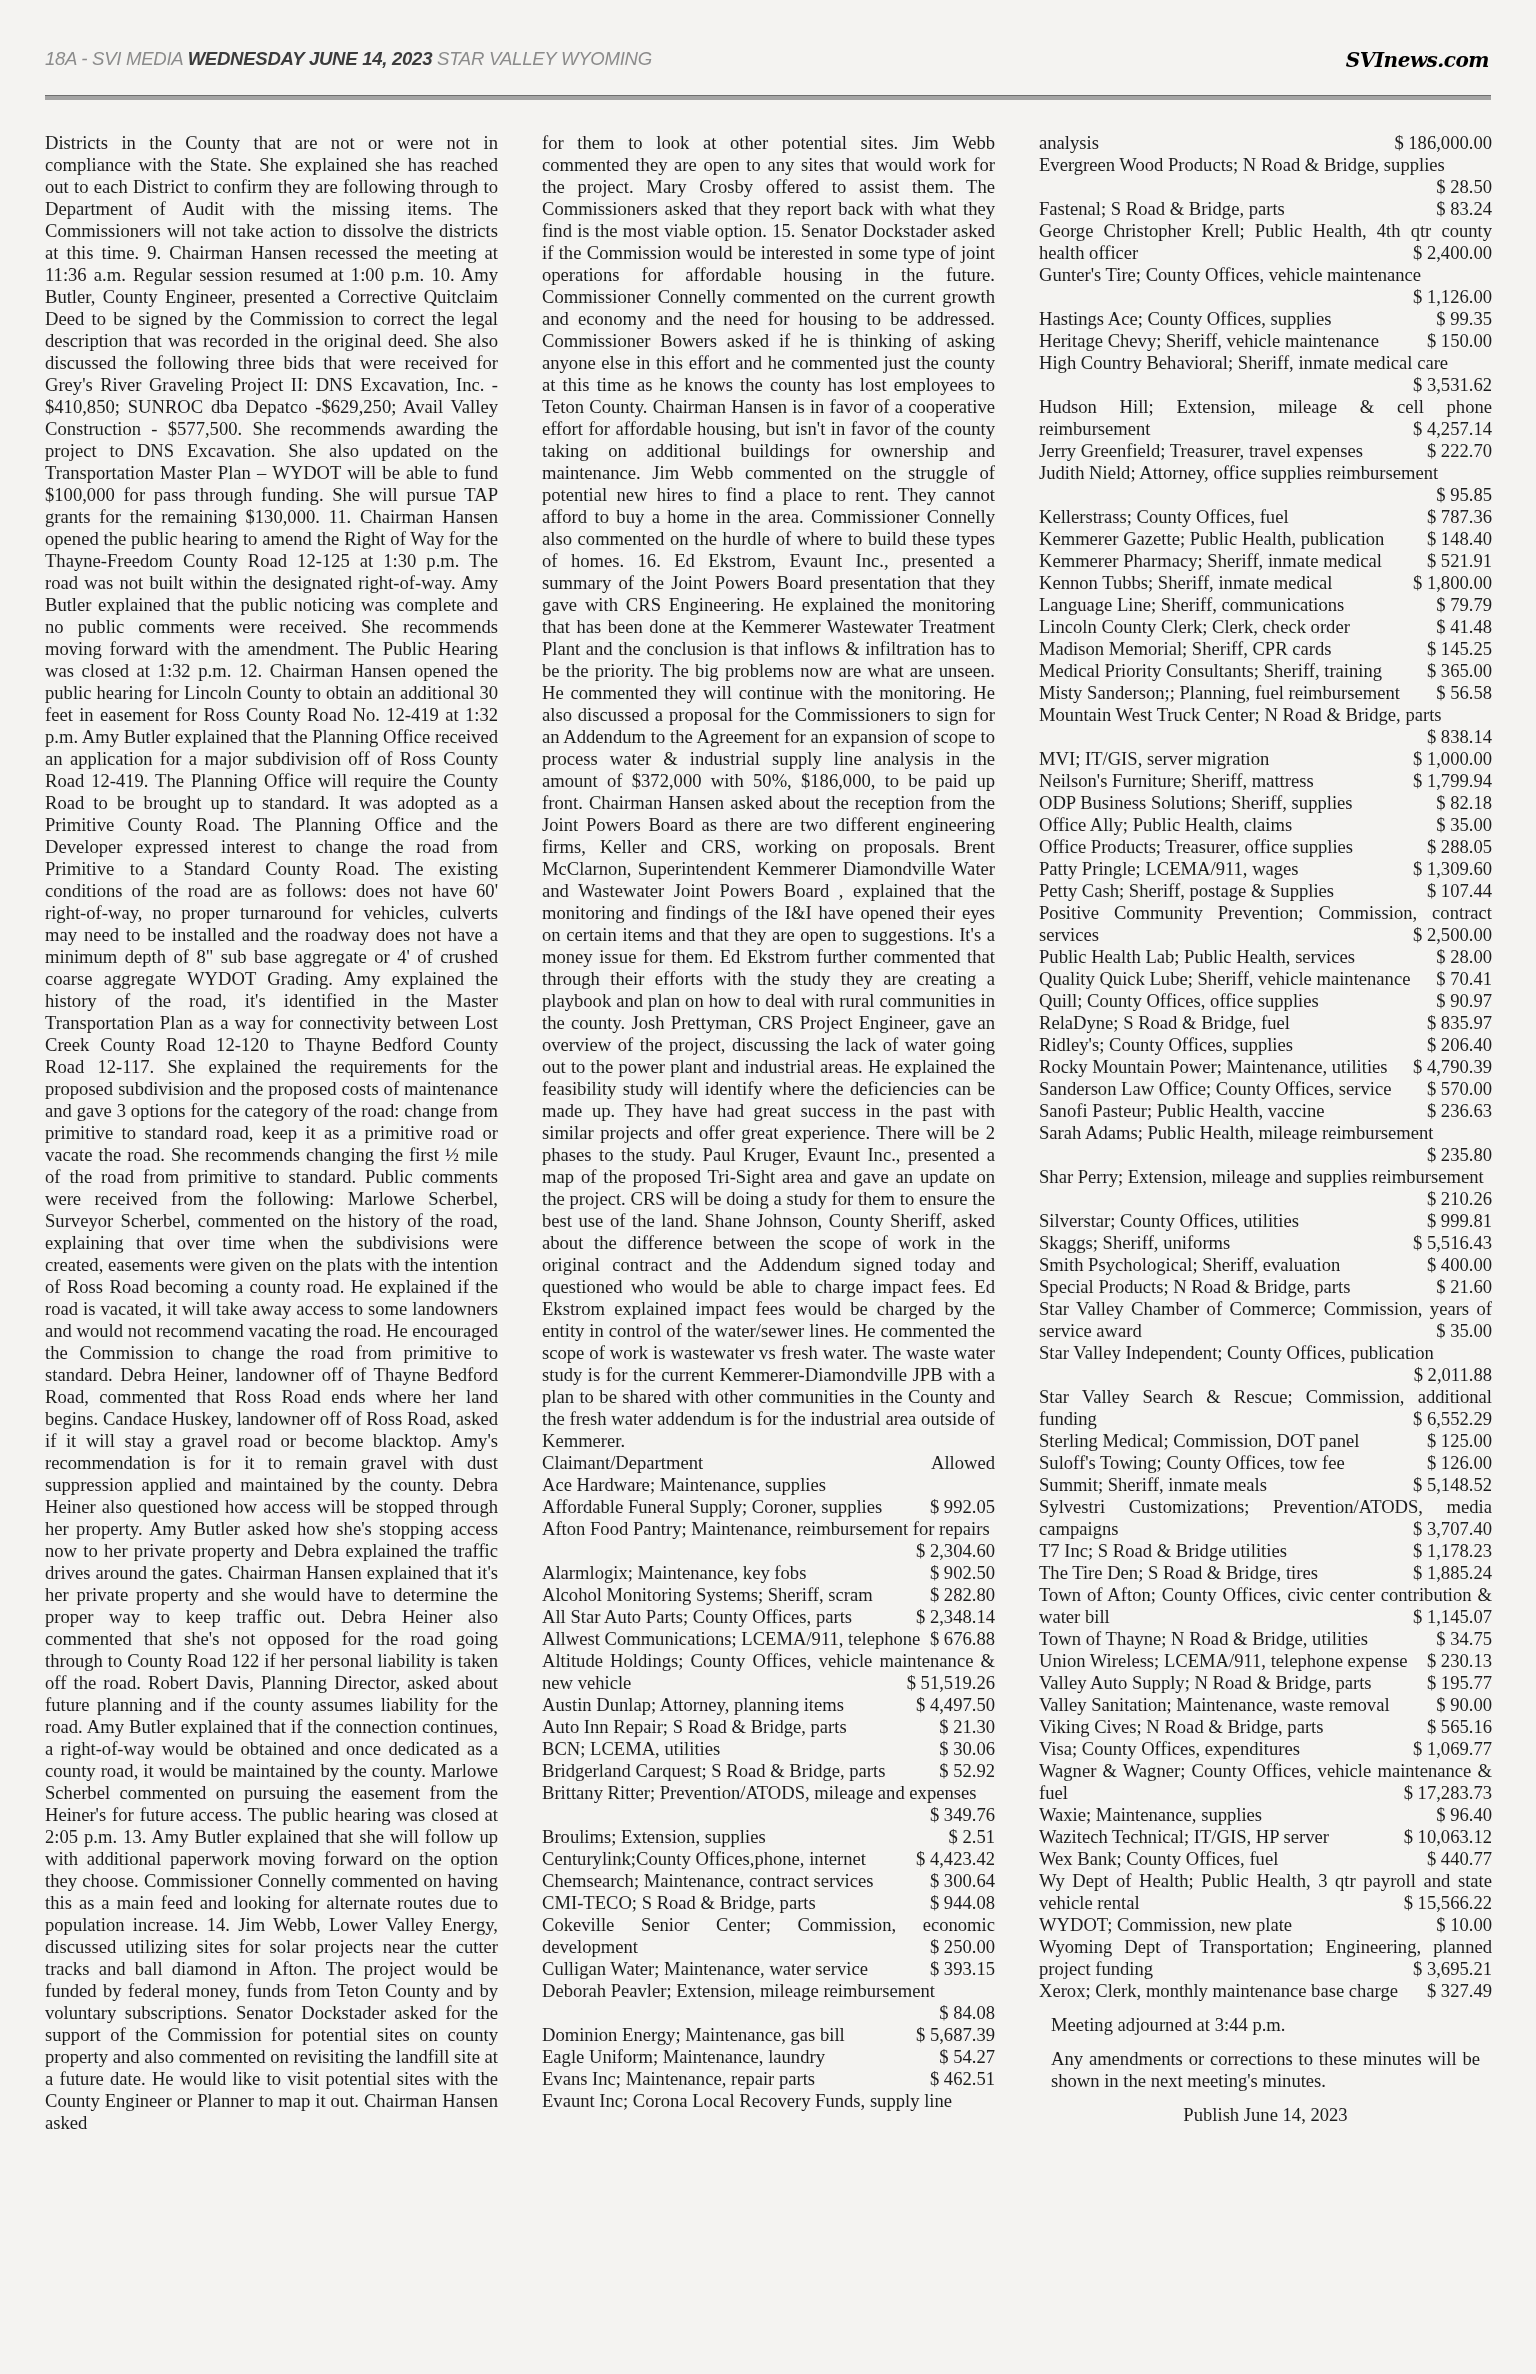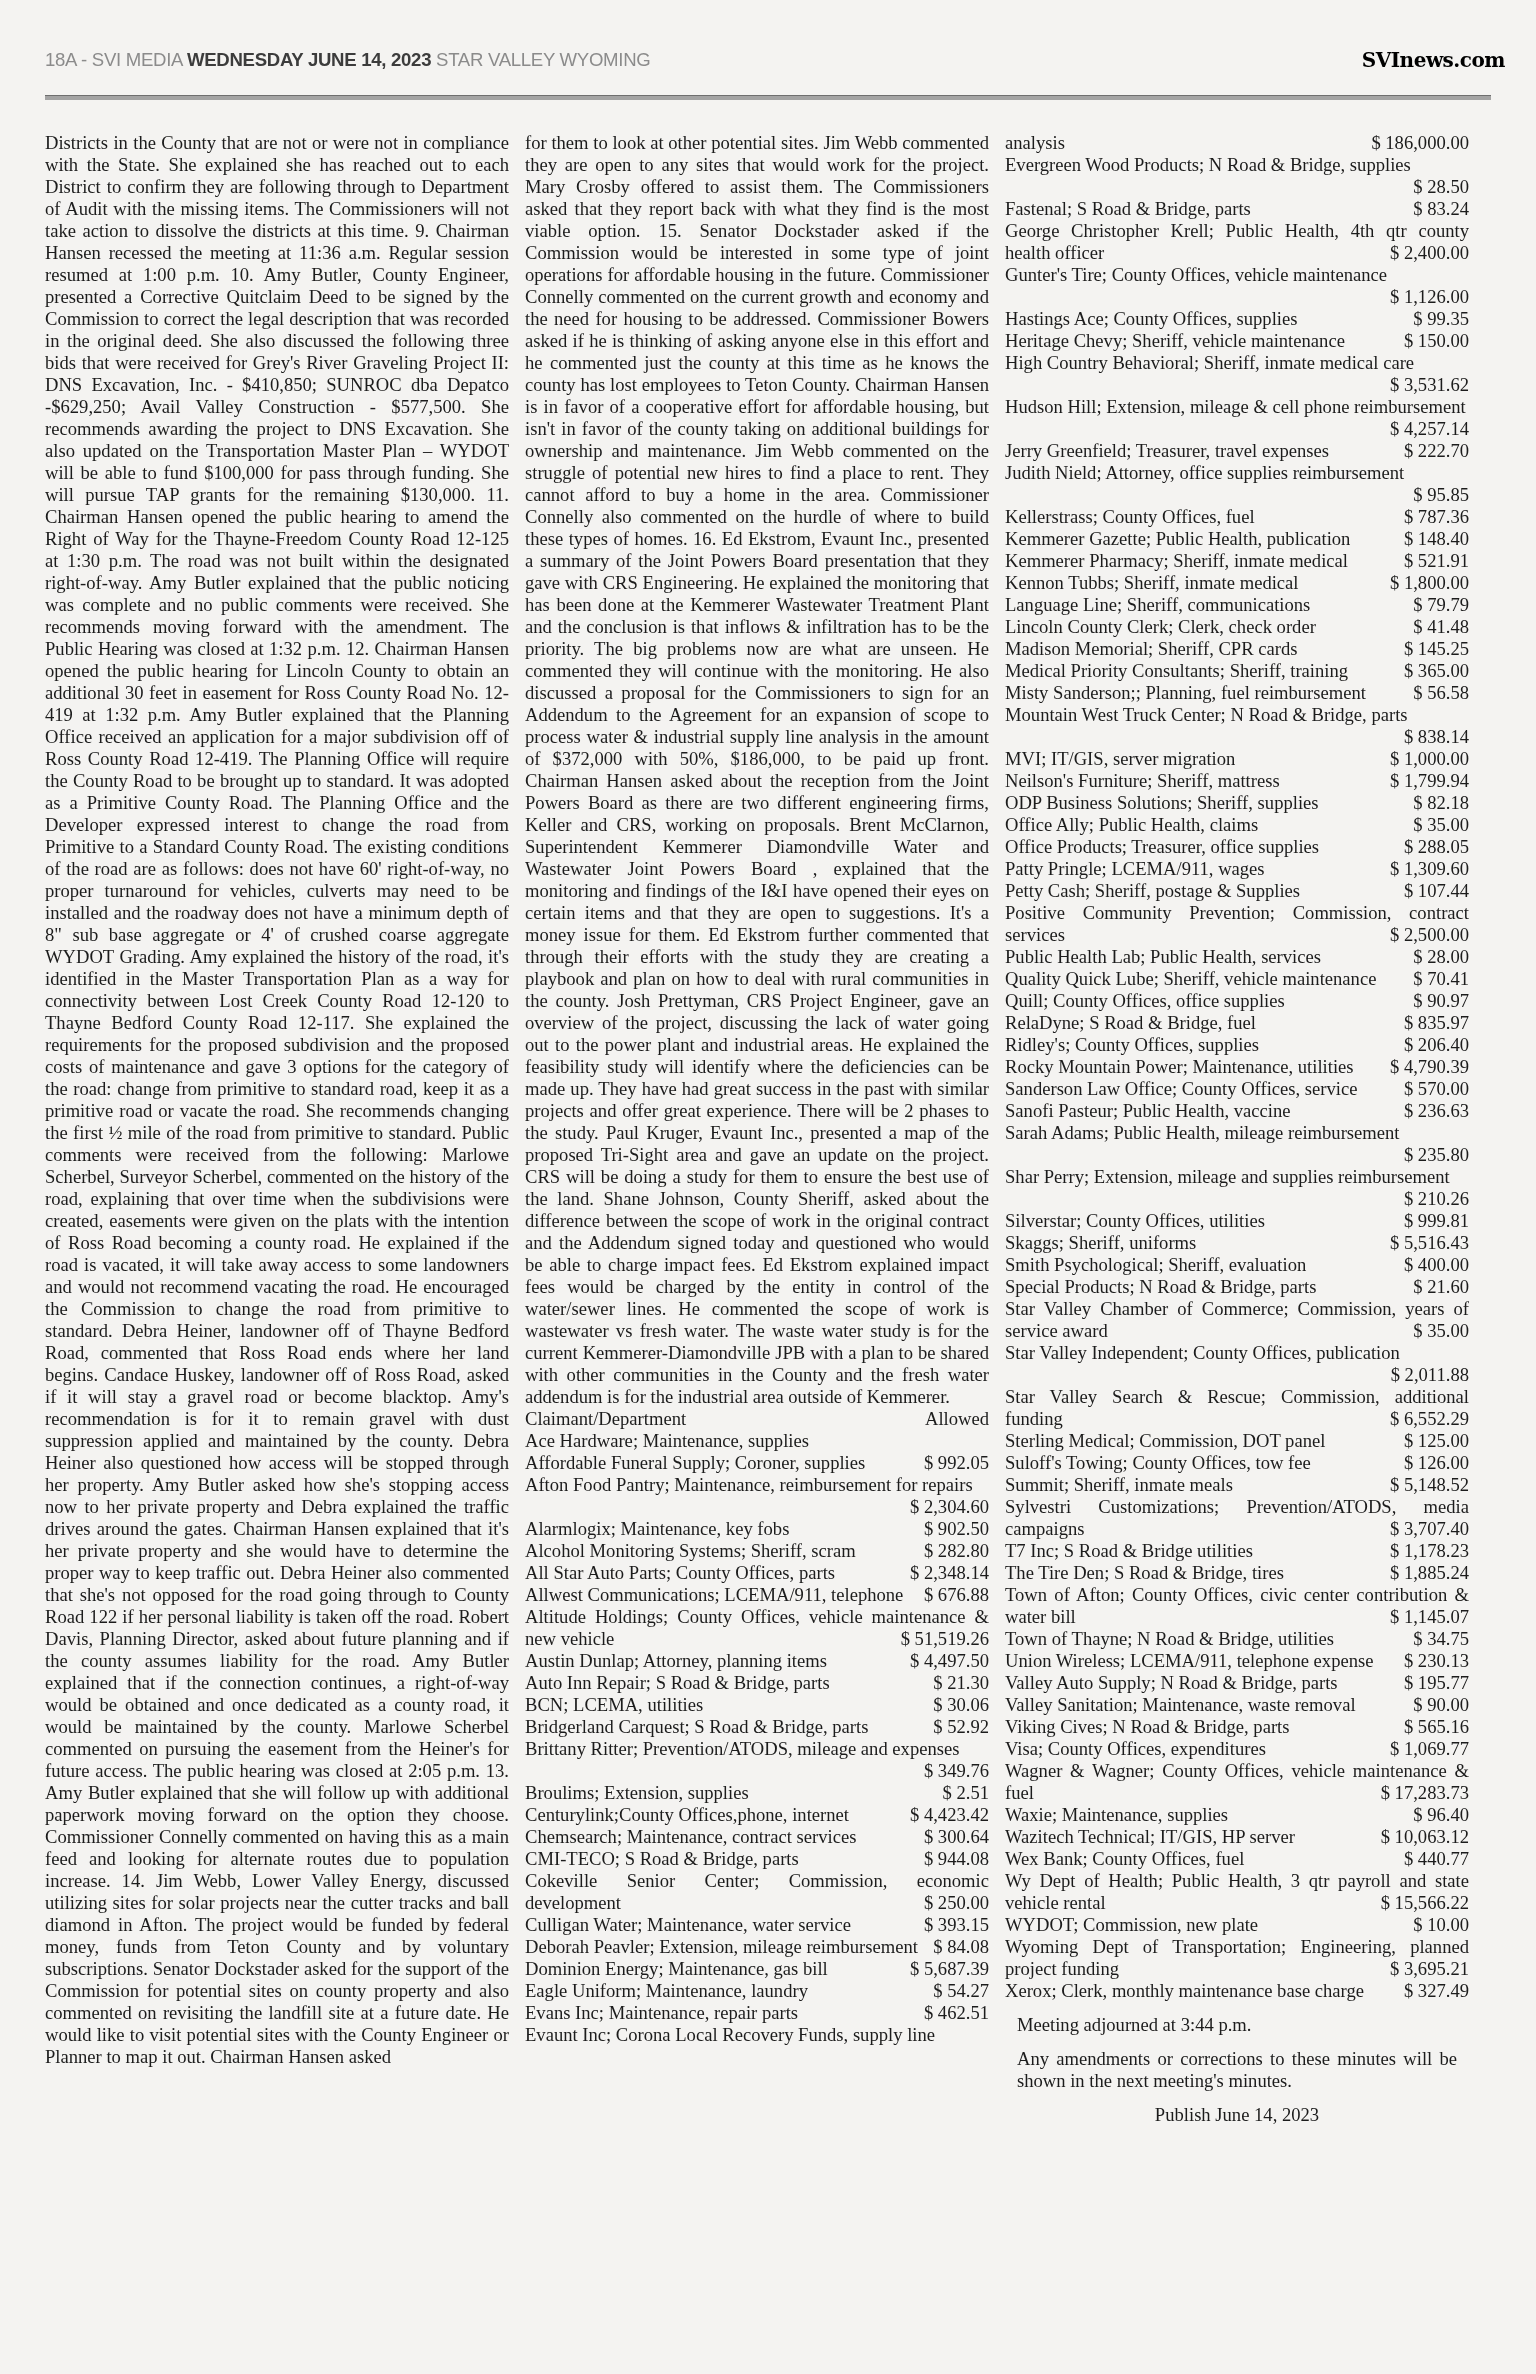--- a/index.html
+++ b/index.html
@@ -8,22 +8,22 @@
     width: 1536px; height: 2375px;
     background: #f4f3f1;
     font-family: "Liberation Serif", "DejaVu Serif", serif;
     color: #1c1c1c;
     overflow: hidden;
   }
   .page { position: relative; width: 1536px; height: 2375px; }
 
   
   .masthead {
-    position: absolute; left: 45px; right: 31px; top: 48px;
-    display: flex; align-items: center; justify-content: space-between;
+    position: absolute; left: 45px; right: 47px; top: 48px;
+    display: flex; align-items: flex-start; justify-content: space-between; font-style: italic;
   }
   .mast-left {
     font-family: "Liberation Sans", sans-serif;
     font-size: 18.6px; letter-spacing: -0.3px; color: #8b8b8b;
     text-transform: uppercase; white-space: nowrap;
   }
   .mast-left .mast-date { font-weight: bold; color: #3c3c3c; }
   .mast-site {
     font-family: "DejaVu Serif", serif;
     font-weight: bold; font-size: 20px; color: #000000;
@@ -31,21 +31,21 @@
   }
   .mast-rule {
     position: absolute; left: 45px; right: 45px; top: 95px;
     height: 3.7px; background: #a3a3a3; border-top: 0.9px solid #6e6e6e;
   }
 
   
   .columns {
     position: absolute; left: 45px; top: 132px;
     width: 1447px; height: 2222px;
-    display: flex; gap: 16px;
+    display: flex; gap: 44px;
   }
   .col {
     width: 464px; height: 100%;
     overflow: hidden;
     font-size: 18.6px; line-height: 22px;
     text-align: justify;
   }
   .col p { margin: 0; }
 
   .claim-row { text-align: justify; }

